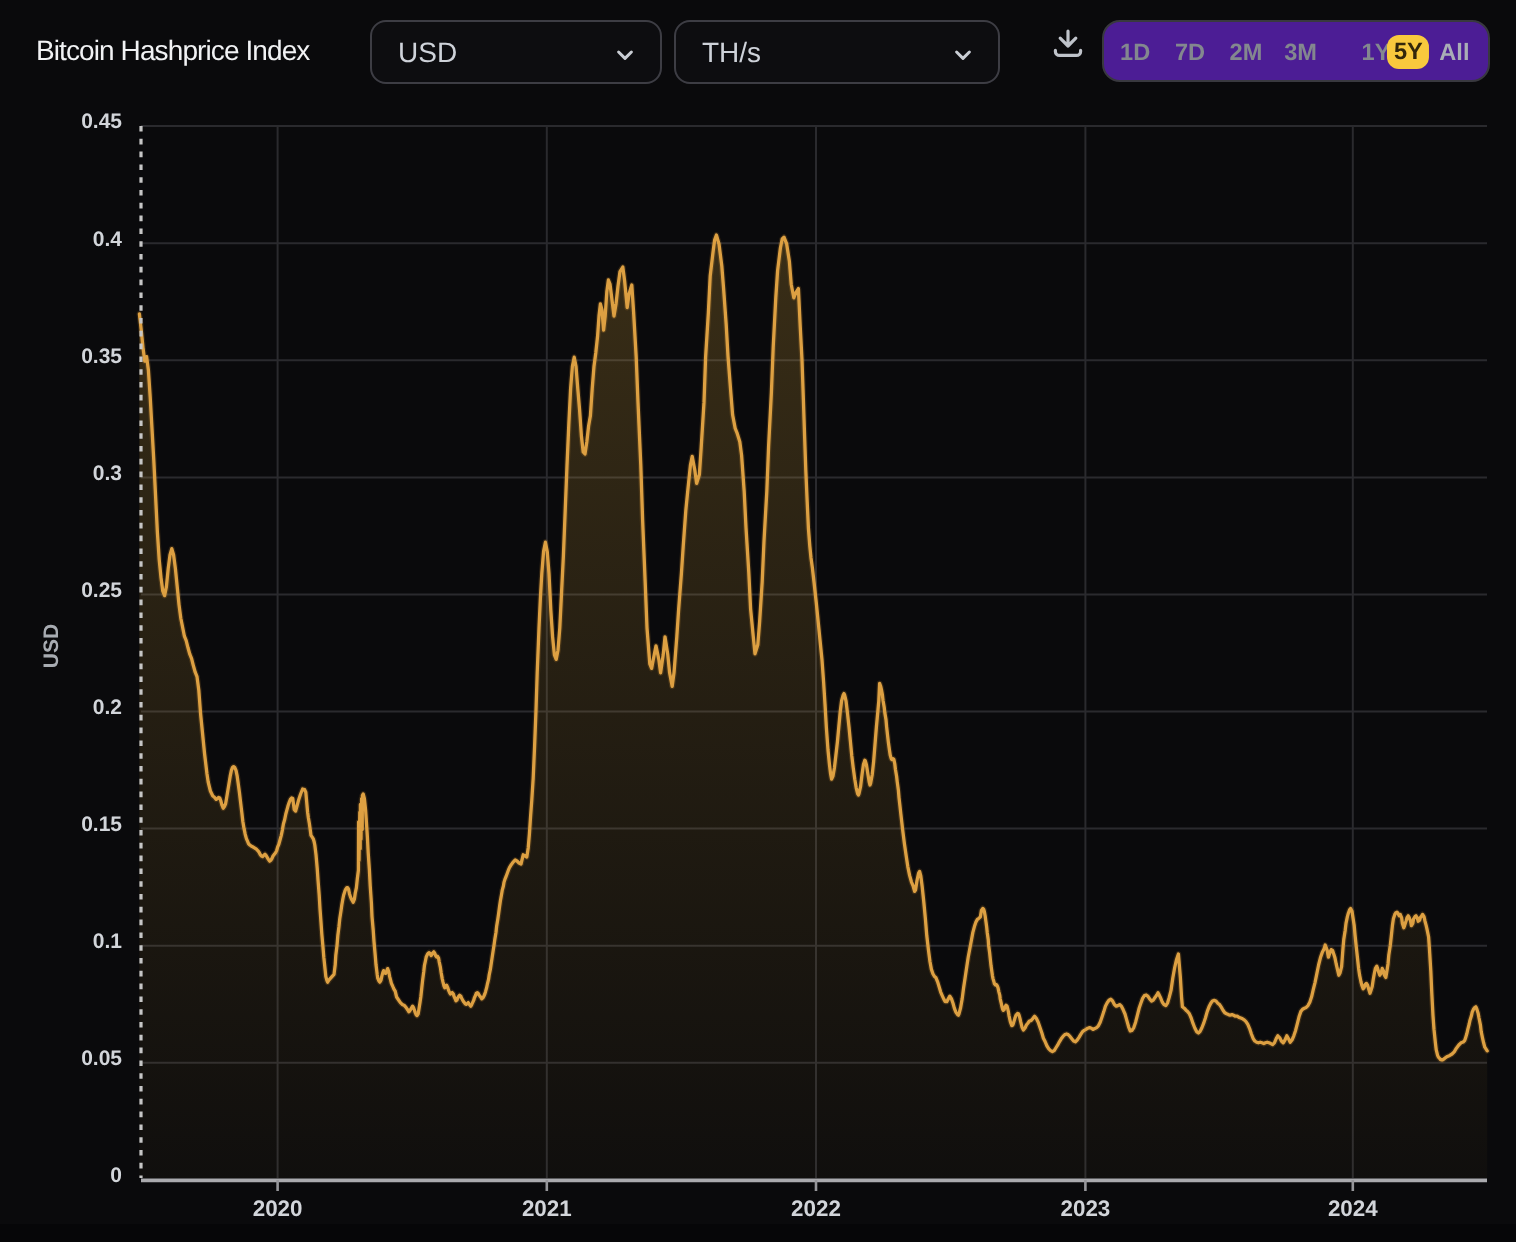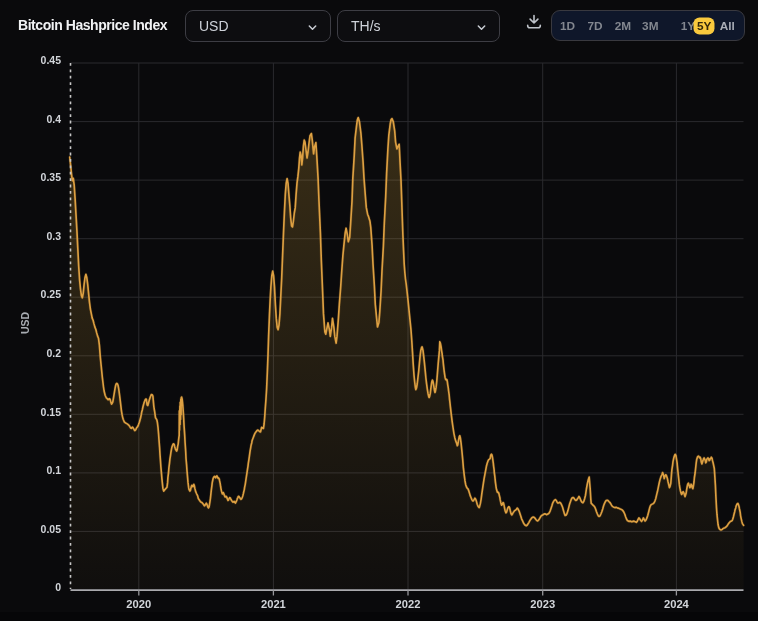--- a/index.html
+++ b/index.html
@@ -1,25 +1,25 @@
 <!DOCTYPE html>
 <html><head><meta charset="utf-8"><style>
 *{margin:0;padding:0;box-sizing:border-box;}
 html,body{width:758px;height:621px;background:#0a0a0c;overflow:hidden;position:relative;
 font-family:"Liberation Sans",sans-serif;}
 .hdr{position:absolute;left:0;top:0;width:758px;height:52px;}
-.title{position:absolute;left:18px;top:17px;font-size:14px;font-weight:700;color:#f1f2f4;letter-spacing:-.45px;}
+.title{position:absolute;left:18px;top:17px;font-size:14px;font-weight:400;color:#f1f2f4;letter-spacing:-.45px;}
 .sel{position:absolute;top:10px;height:32px;border:1.2px solid #3d3d44;border-radius:8px;
 background:#0d0d10;color:#ced2d9;font-size:14px;display:flex;align-items:center;}
 .sel .tx{padding-left:13px;}
 .sel svg{position:absolute;right:12px;top:11px;}
 .s1{left:185px;width:146px;}
 .s2{left:337px;width:163px;}
 .dl{position:absolute;left:526px;top:14px;}
-.rng{position:absolute;left:551px;top:10px;width:194px;height:31px;background:#0f172a;
+.rng{position:absolute;left:551px;top:10px;width:194px;height:31px;background:#4c1d95;
 border:1.2px solid #39393f;border-radius:9px;}
 .rb{position:absolute;top:50%;transform:translate(-50%,-50%);font-size:11.8px;font-weight:700;color:#83878f;}
 .rb.all{color:#a9adb6;}
 .rb.act{background:#f9c93d;color:#33270a;border-radius:6px;padding:1.5px 3.3px;}
 </style></head>
 <body>
 <svg width="758" height="621" viewBox="0 0 758 621" style="position:absolute;left:0;top:0">
 <defs>
 <linearGradient id="ag" x1="0" y1="63" x2="0" y2="590" gradientUnits="userSpaceOnUse">
 <stop offset="0" stop-color="#e7b13e" stop-opacity="0.235"></stop>

